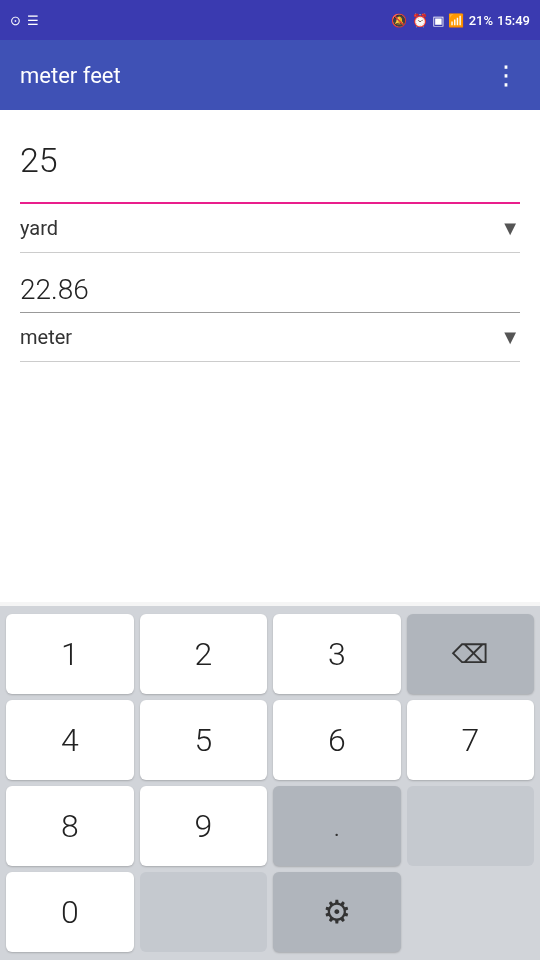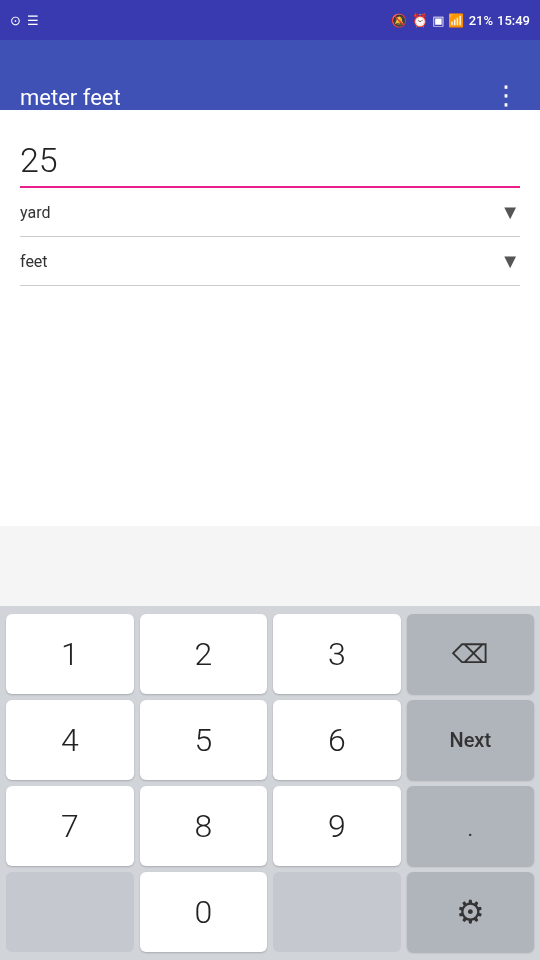--- a/index.html
+++ b/index.html
@@ -26,21 +26,21 @@
     }
     .status-left { display: flex; align-items: center; gap: 6px; }
     .status-right { display: flex; align-items: center; gap: 4px; font-weight: 500; }
 
     
     .app-bar {
       width: 100%;
       height: 70px;
       background: #3f51b5;
       display: flex;
-      align-items: flex-end;
+      align-items: center;
       justify-content: space-between;
       padding: 0 20px;
       color: white;
     }
     .app-title {
       font-size: 22px;
       font-weight: 400;
       color: white;
     }
     .more-icon {
@@ -54,37 +54,37 @@
     .main-content {
       background: white;
       padding: 30px 20px 20px 20px;
     }
 
     
     .input-value {
       font-size: 34px;
       font-weight: 300;
       color: #222;
-      padding-bottom: 6px;
+      padding-bottom: 22px;
       border-bottom: 2.5px solid #e91e8c;
       width: 100%;
       margin-bottom: 0;
     }
 
     
     .dropdown-row {
       display: flex;
       align-items: center;
       justify-content: space-between;
       padding: 12px 0;
       border-bottom: 1px solid #ccc;
       cursor: pointer;
     }
     .dropdown-label {
-      font-size: 16px;
+      font-size: 20px;
       color: #333;
     }
     .dropdown-arrow {
       font-size: 20px;
       color: #555;
     }
 
     
     .result-value {
       font-size: 28px;
@@ -186,42 +186,42 @@
 
 <div class="main-content">
 
   <div class="input-value">25</div>
 
   <div class="dropdown-row">
     <span class="dropdown-label">yard</span>
     <span class="dropdown-arrow">▼</span>
   </div>
 
+  <div class="result-value">22.86</div>
 
   <div class="dropdown-row">
-    <span class="dropdown-label">feet</span>
+    <span class="dropdown-label">meter</span>
     <span class="dropdown-arrow">▼</span>
   </div>
 </div>
 
 <div class="spacer"></div>
 
 <div class="keyboard">
 
   <div class="key">1</div>
   <div class="key">2</div>
   <div class="key">3</div>
   <div class="key action">
     <span class="backspace-icon">⌫</span>
   </div>
 
   <div class="key">4</div>
   <div class="key">5</div>
   <div class="key">6</div>
-  <div class="key next-key">Next</div>
 
   <div class="key">7</div>
   <div class="key">8</div>
   <div class="key">9</div>
   <div class="key dot-key action">.</div>
 
   <div class="key empty-key"></div>
   <div class="key">0</div>
   <div class="key empty-key"></div>
   <div class="key gear-key action">

